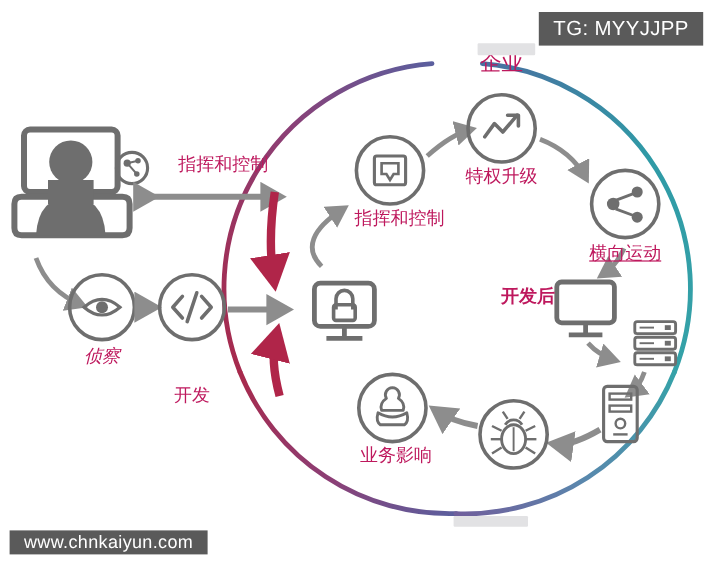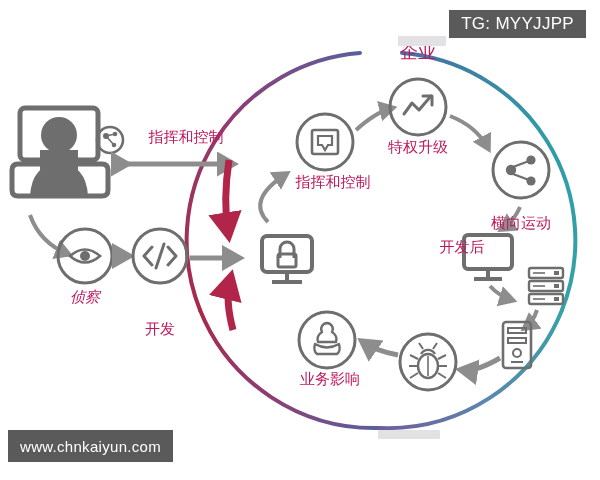--- a/index.html
+++ b/index.html
@@ -9,21 +9,21 @@
     background:#ffffff;
   }
   #stage{position:absolute;left:0;top:0;width:600px;height:480px;}
   svg.layer{position:absolute;left:0;top:0;width:600px;height:480px;}
   .badge{
     position:absolute;background:#5a5a5a;color:#ffffff;
     display:flex;align-items:center;justify-content:center;
     letter-spacing:.3px;
   }
   #tg-badge{right:14px;top:10px;height:28px;padding:0 12px;font-size:17px;}
-  #wm-badge{left:8px;bottom:18px;height:32px;padding:0 12px;font-size:15px;}
+  #wm-badge{left:8px;bottom:18px;height:20px;padding:0 12px;font-size:15px;}
   .lbl{position:absolute;color:#be185d;font-size:15px;white-space:nowrap;
        font-family:"DejaVu Sans","Liberation Sans",sans-serif;}
   .lbl.c{transform:translateX(-50%);}
   .redact{position:absolute;background:#e2e2e4;border-radius:1px;}
 </style>
 </head>
 <body>
 
 <div id="stage">
 
@@ -213,22 +213,22 @@
 
   <div class="lbl c" style="left:418px;top:40px;font-size:18px;">企业</div>
 
   <div class="lbl c" style="left:186px;top:128px;">指挥和控制</div>
 
   <div class="lbl c" style="left:85px;top:288px;font-style:italic;">侦察</div>
   <div class="lbl c" style="left:160px;top:288px;margin-top:32px;">开发</div>
 
   <div class="lbl c" style="left:333px;top:173px;">指挥和控制</div>
   <div class="lbl c" style="left:418px;top:138px;font-family:Liberation Serif, serif;">特权升级</div>
-  <div class="lbl c" style="left:521px;top:214px;">横向运动</div>
-  <div class="lbl c" style="left:462px;top:238px;">开发后</div>
+  <div class="lbl c" style="left:521px;top:202px;text-decoration:underline;">横向运动</div>
+  <div class="lbl c" style="left:440px;top:238px;font-weight:bold;">开发后</div>
   <div class="lbl c" style="left:330px;top:370px;text-align:right;">业务影响</div>
 
   <div class="redact" style="left:398px;top:36px;width:48px;height:10px;"></div>
   <div class="redact" style="left:378px;top:430px;width:62px;height:9px;"></div>
 
   <div class="badge" id="tg-badge">TG: MYYJJPP</div>
   <div class="badge" id="wm-badge">www.chnkaiyun.com</div>
 
 </div>
 

